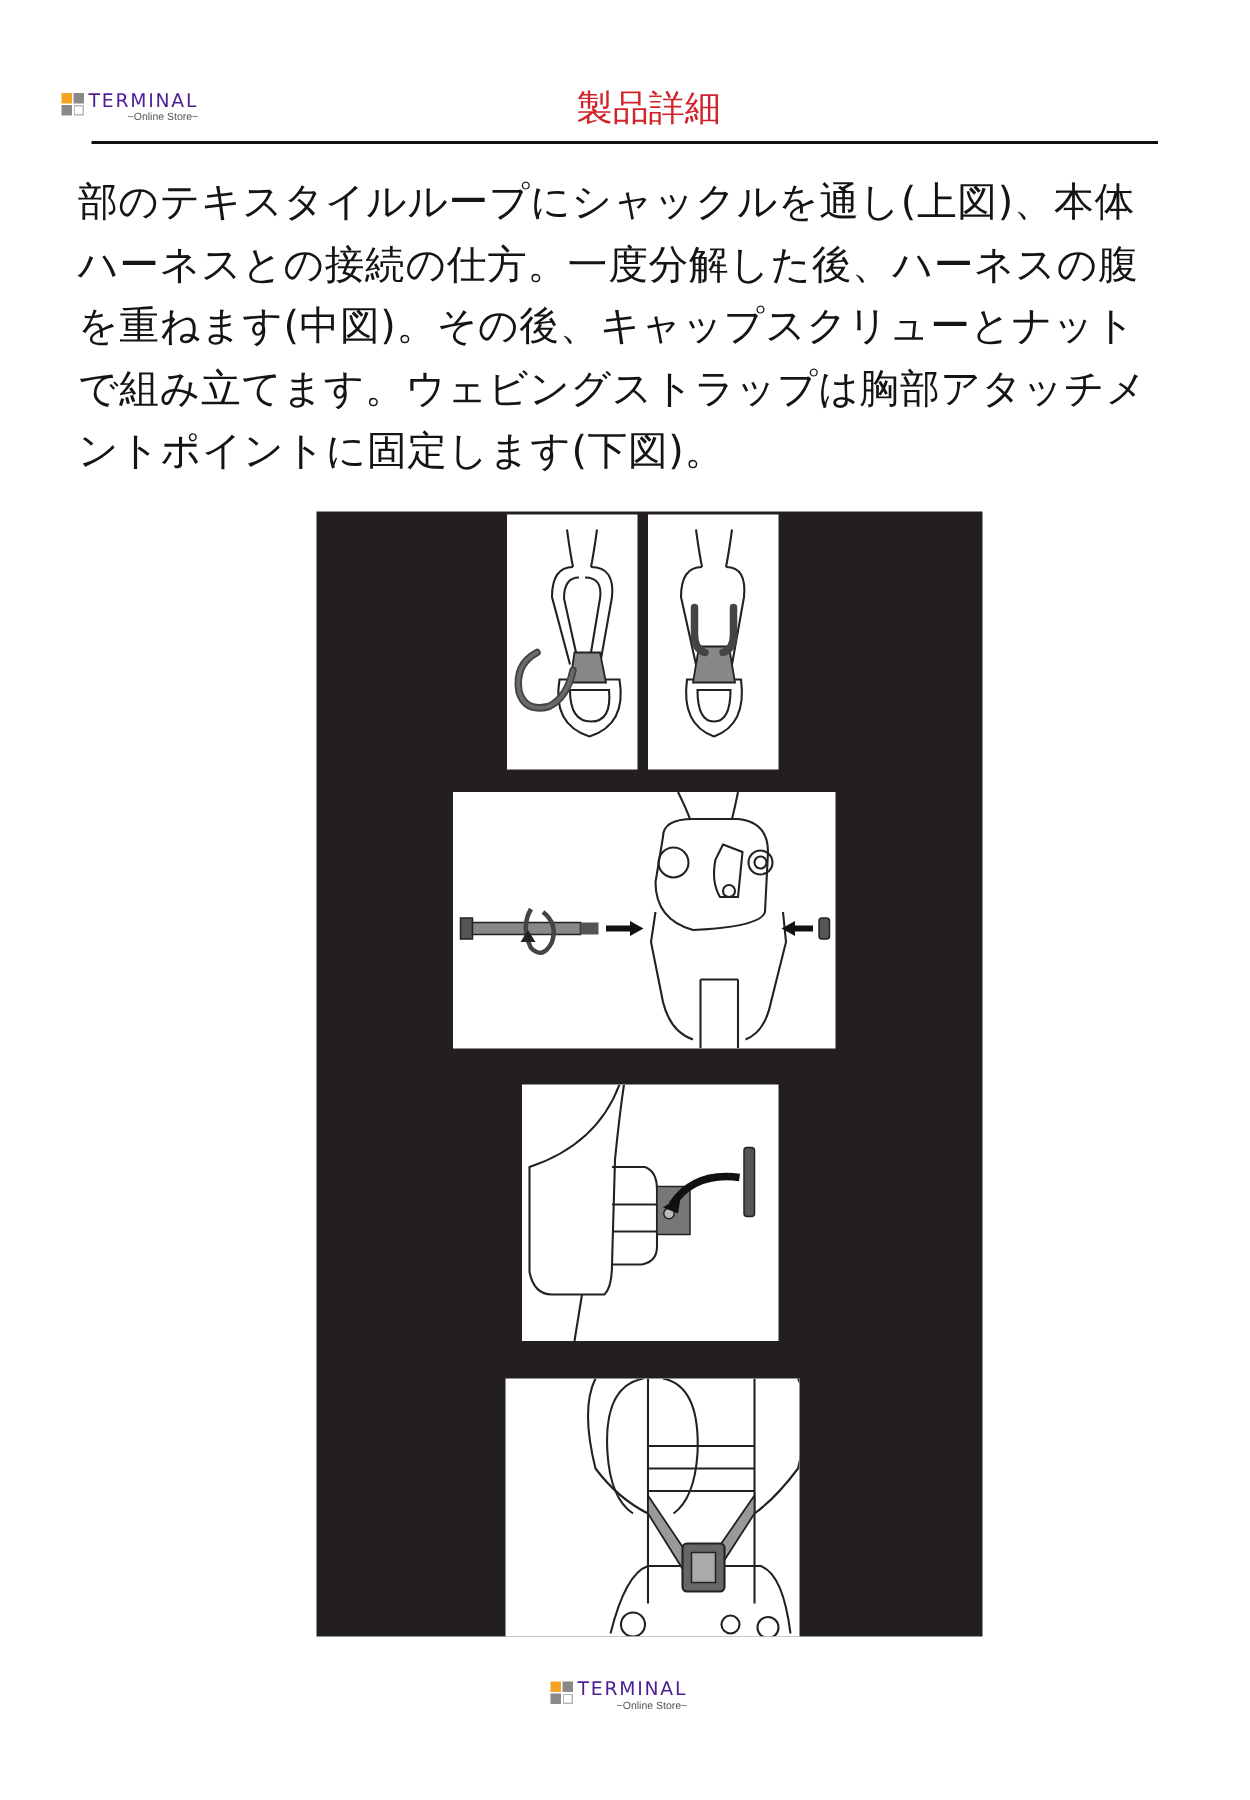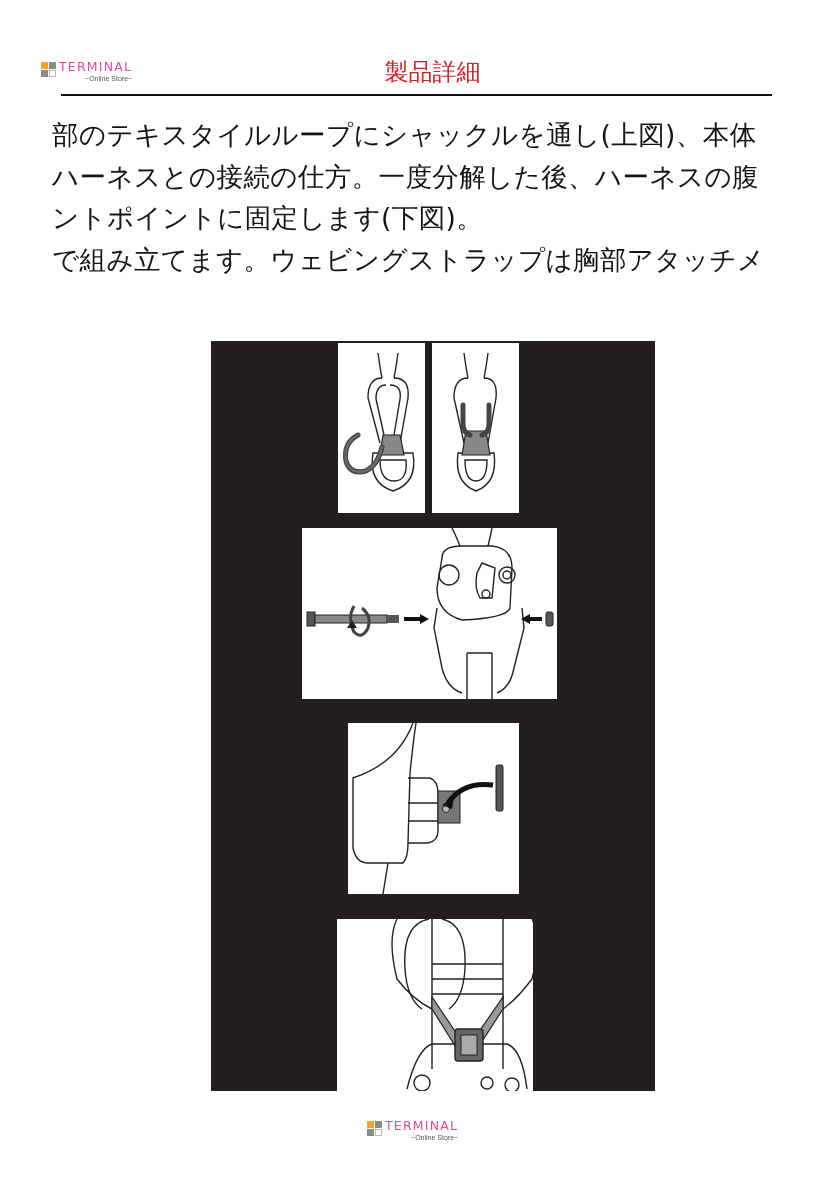--- a/index.html
+++ b/index.html
@@ -6,21 +6,21 @@
   body { width: 833px; height: 1200px; position: relative; overflow: hidden; font-family: "DejaVu Sans", sans-serif; color: #111; }
 
   .logo { position: absolute; display: flex; align-items: flex-start; }
   .logo .mark { display: grid; grid-template-columns: 7px 7px; grid-template-rows: 7px 7px; gap: 1px; margin-right: 3px; margin-top: 1px; }
   .logo .mark span { display: block; }
   .logo .m1 { background: #f4a323; }
   .logo .m2 { background: #8a8a8a; }
   .logo .m3 { background: #8a8a8a; }
   .logo .m4 { background: #ffffff; box-shadow: inset 0 0 0 1px #b8b8b8; }
   .logo .words { display: flex; flex-direction: column; line-height: 1; }
-  .logo .brand { font-family: "DejaVu Sans", sans-serif; font-size: 12.5px; letter-spacing: 1.2px; color: #ec4899; font-weight: 500; }
+  .logo .brand { font-family: "DejaVu Sans", sans-serif; font-size: 12.5px; letter-spacing: 1.2px; color: #4c1d95; font-weight: 500; }
   .logo .sub { font-family: "Liberation Sans", sans-serif; font-size: 7px; color: #555; text-align: right; margin-top: 1px; }
 
   #logo-top { left: 41px; top: 61px; }
   #logo-bottom { left: 367px; top: 1120px; }
 
   .page-title { position: absolute; left: 0; width: 833px; top: 56px; text-align: center; font-size: 24px; color: #d1232a; font-family: "DejaVu Sans", sans-serif; padding-left: 16px; }
   .page-title span { position: relative; left: 0; }
 
   .rule { position: absolute; left: 61px; width: 711px; top: 94px; height: 2px; background: #111; }
 
@@ -46,22 +46,23 @@
     <span class="sub">~Online Store~</span>
   </div>
 </div>
 
 <div class="page-title"><span>製品詳細</span></div>
 <div class="rule"></div>
 
 <div class="body-text">
   <p>部のテキスタイルループにシャックルを通し(上図)、本体</p>
   <p>ハーネスとの接続の仕方。一度分解した後、ハーネスの腹</p>
+  <p>を重ねます(中図)。その後、キャップスクリューとナット</p>
+  <p>で組み立てます。ウェビングストラップは胸部アタッチメ</p>
   <p>ントポイントに固定します(下図)。</p>
-  <p>で組み立てます。ウェビングストラップは胸部アタッチメ</p>
 </div>
 
 <div class="panel">
 
   <div class="fig" style="left:127px; top:2px; width:87px; height:170px;">
     <svg viewBox="0 0 87 170">
       <g fill="none" stroke="#222" stroke-width="1.4">
         <path d="M40 10 Q42 25 44 35 M60 10 Q58 25 56 35"></path>
         <path d="M44 35 Q30 35 30 55 L42 100 M56 35 Q72 35 70 55 L62 100"></path>
         <path d="M48 42 Q38 42 38 56 L46 92 M52 42 Q64 42 62 56 L56 92"></path>

